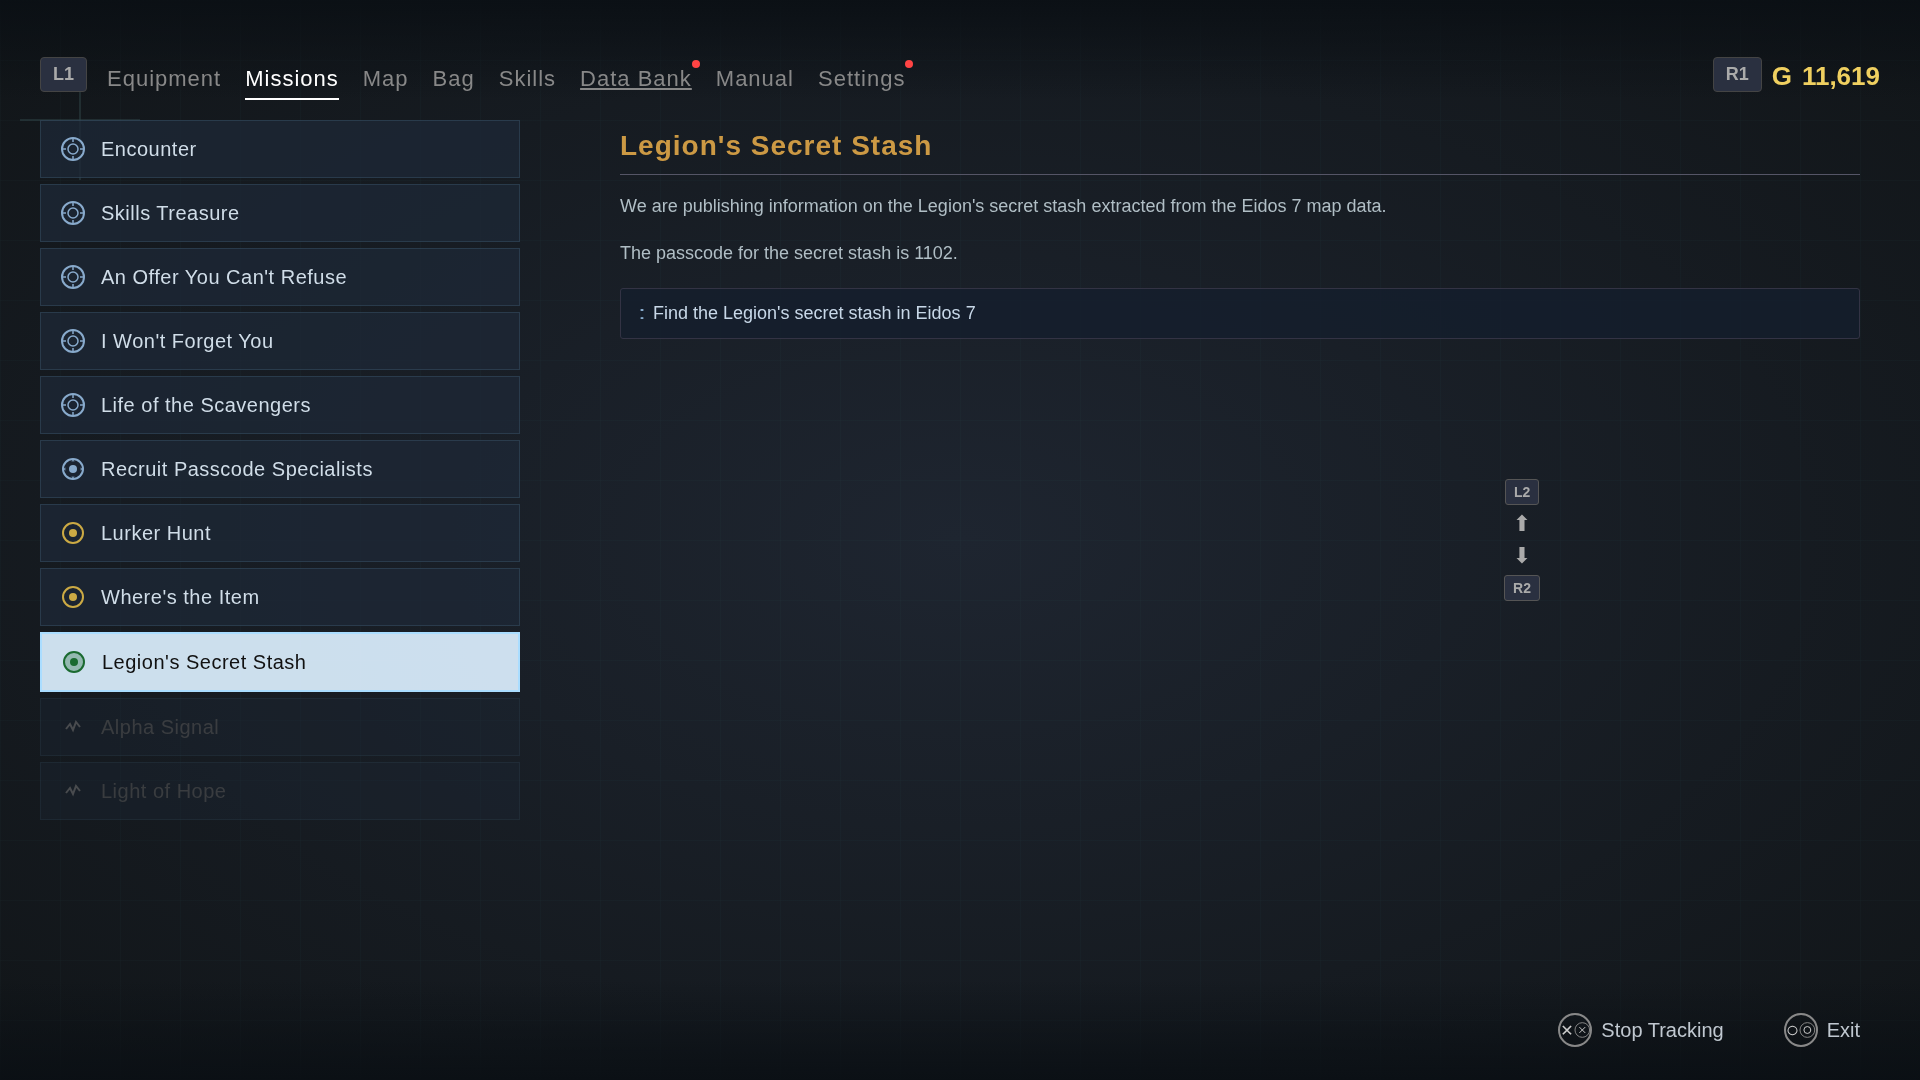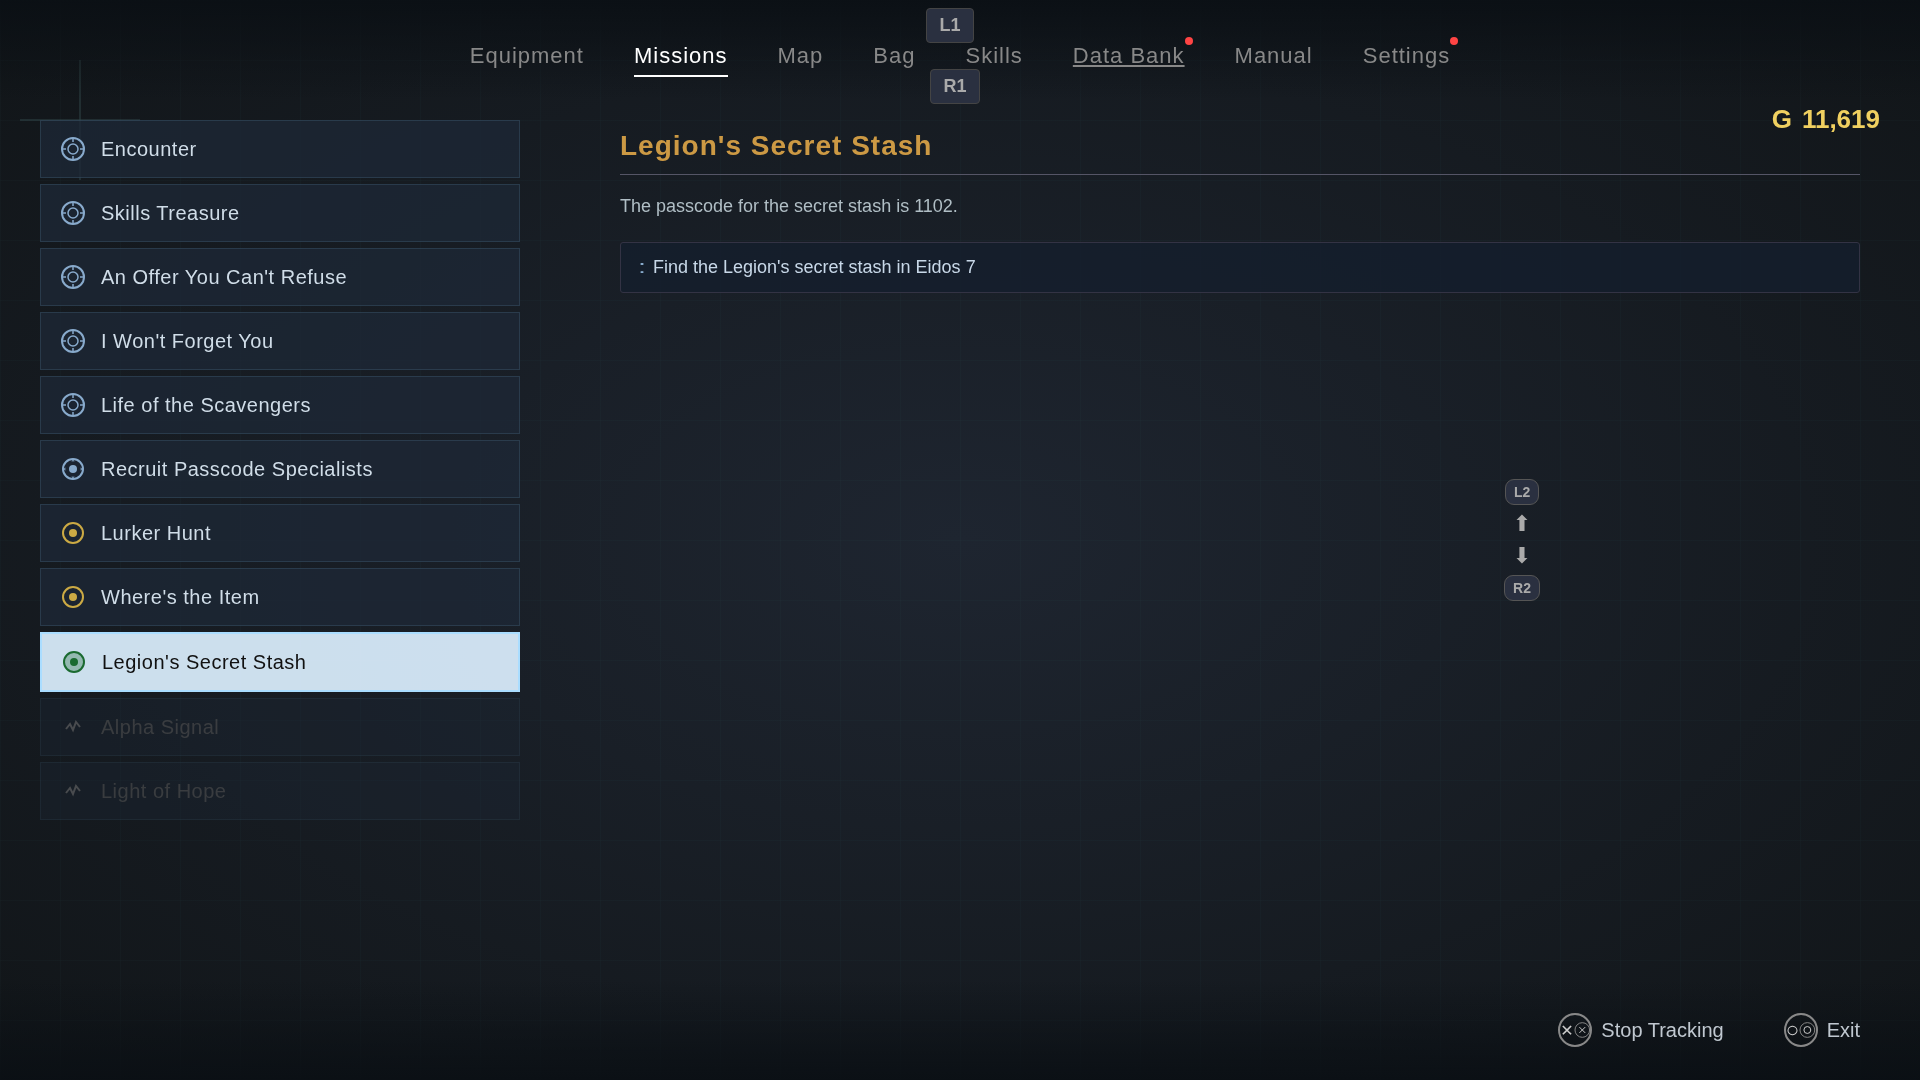--- a/index.html
+++ b/index.html
@@ -66,42 +66,41 @@
     }
 
     
     .top-nav {
       position: absolute;
       top: 0;
       left: 0;
       right: 0;
       height: 100px;
       display: flex;
-      align-items: center;
+      align-items: flex-end;
       padding: 8px 40px;
       z-index: 10;
       background: linear-gradient(to bottom, rgba(10,15,20,0.9) 0%, transparent 100%);
-      flex-direction: column;
     }
 
     .nav-button-badge {
       background: #2a3040;
       border: 1px solid #444;
       color: #aaa;
       font-size: 18px;
       font-weight: bold;
       padding: 6px 12px;
       border-radius: 4px;
       margin-right: 20px;
     }
 
     .nav-items {
       display: flex;
       align-items: center;
-      gap: 50px;
+      gap: 24px;
       flex: 1;
     }
 
     .nav-item {
       font-size: 22px;
       color: #888;
       cursor: pointer;
       letter-spacing: 1px;
       text-transform: none;
       position: relative;
@@ -228,21 +227,21 @@
       z-index: 10;
     }
 
     .scroll-badge {
       background: #2a3040;
       border: 1px solid #555;
       color: #aaa;
       font-size: 14px;
       font-weight: bold;
       padding: 4px 8px;
-      border-radius: 9px;
+      border-radius: 3px;
     }
 
     .scroll-arrow {
       color: #aaa;
       font-size: 22px;
     }
 
     
     .mission-detail-panel {
       flex: 1;
@@ -528,20 +527,21 @@
   <div class="scroll-controls">
     <div class="scroll-badge">L2</div>
     <div class="scroll-arrow">⬆</div>
     <div class="scroll-arrow">⬇</div>
     <div class="scroll-badge">R2</div>
   </div>
 
   <div class="mission-detail-panel">
     <div class="detail-title">Legion's Secret Stash</div>
     <div class="detail-description">
+      <p>We are publishing information on the Legion's secret stash extracted from the Eidos 7 map data.</p>
       <p>The passcode for the secret stash is 1102.</p>
     </div>
     <div class="mission-objective">
       <span class="objective-icon">::</span>
       <span class="objective-text">Find the Legion's secret stash in Eidos 7</span>
     </div>
   </div>
 
 </div>
 

